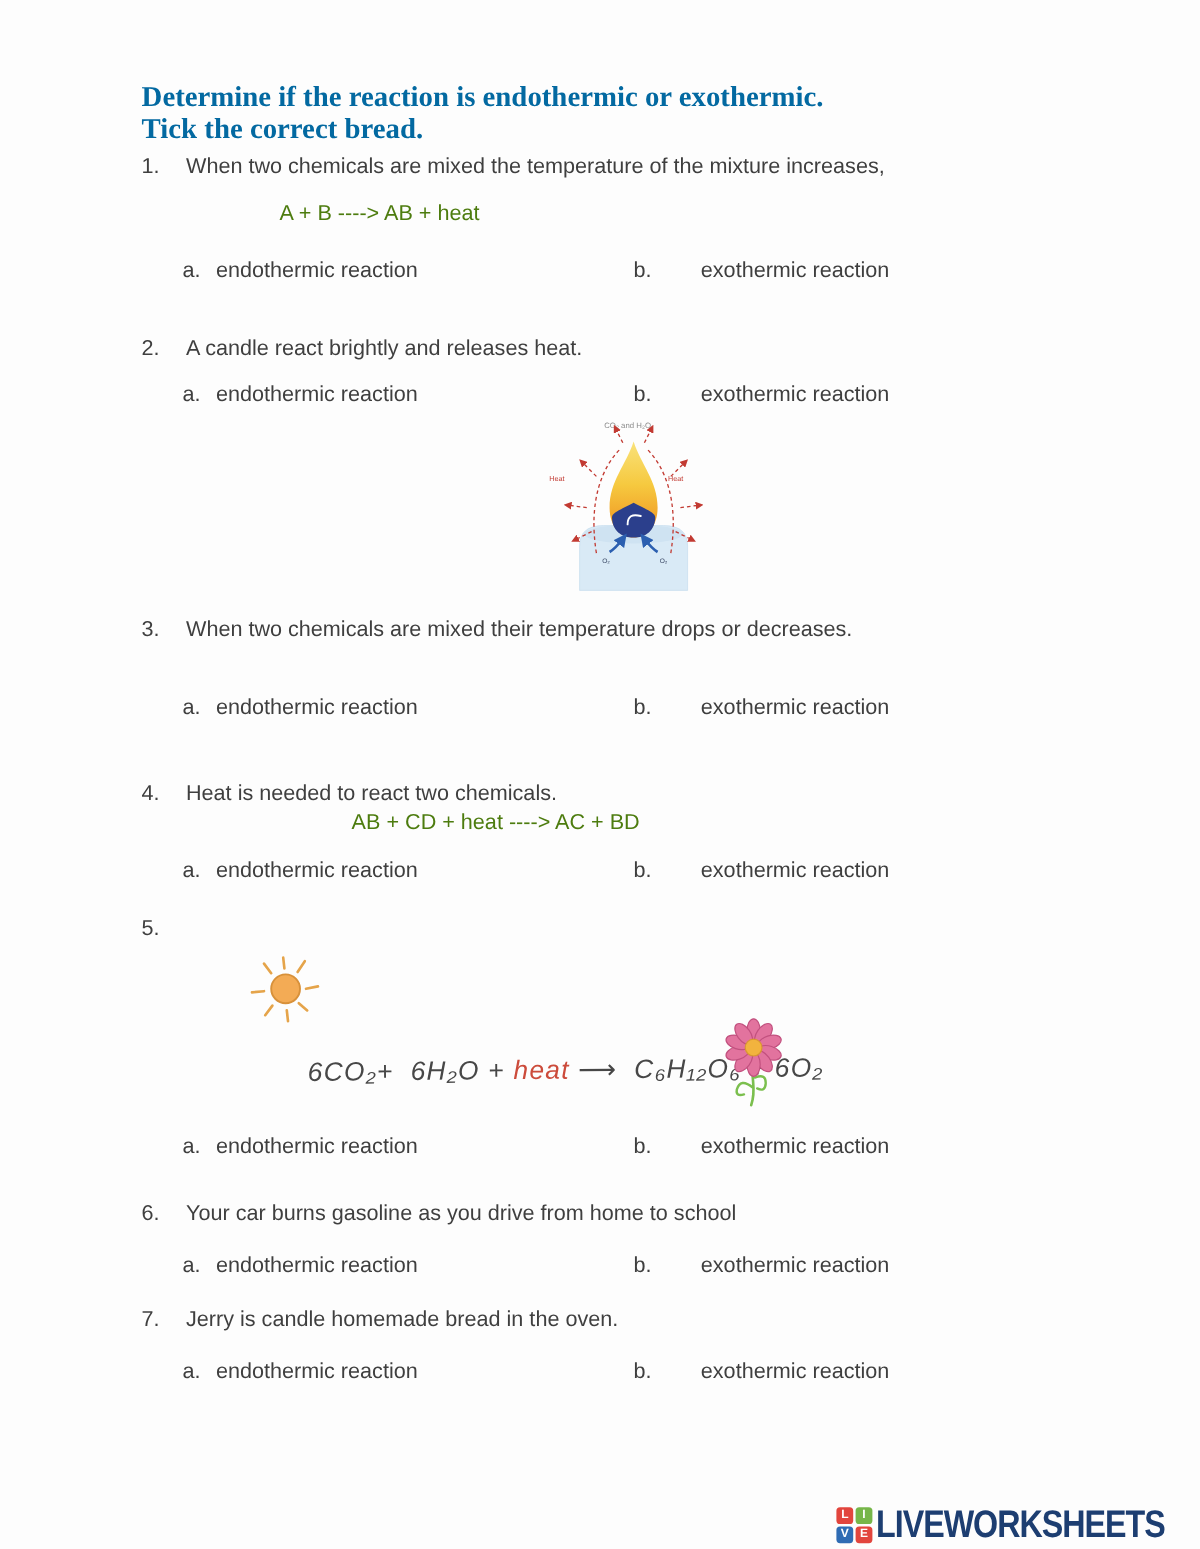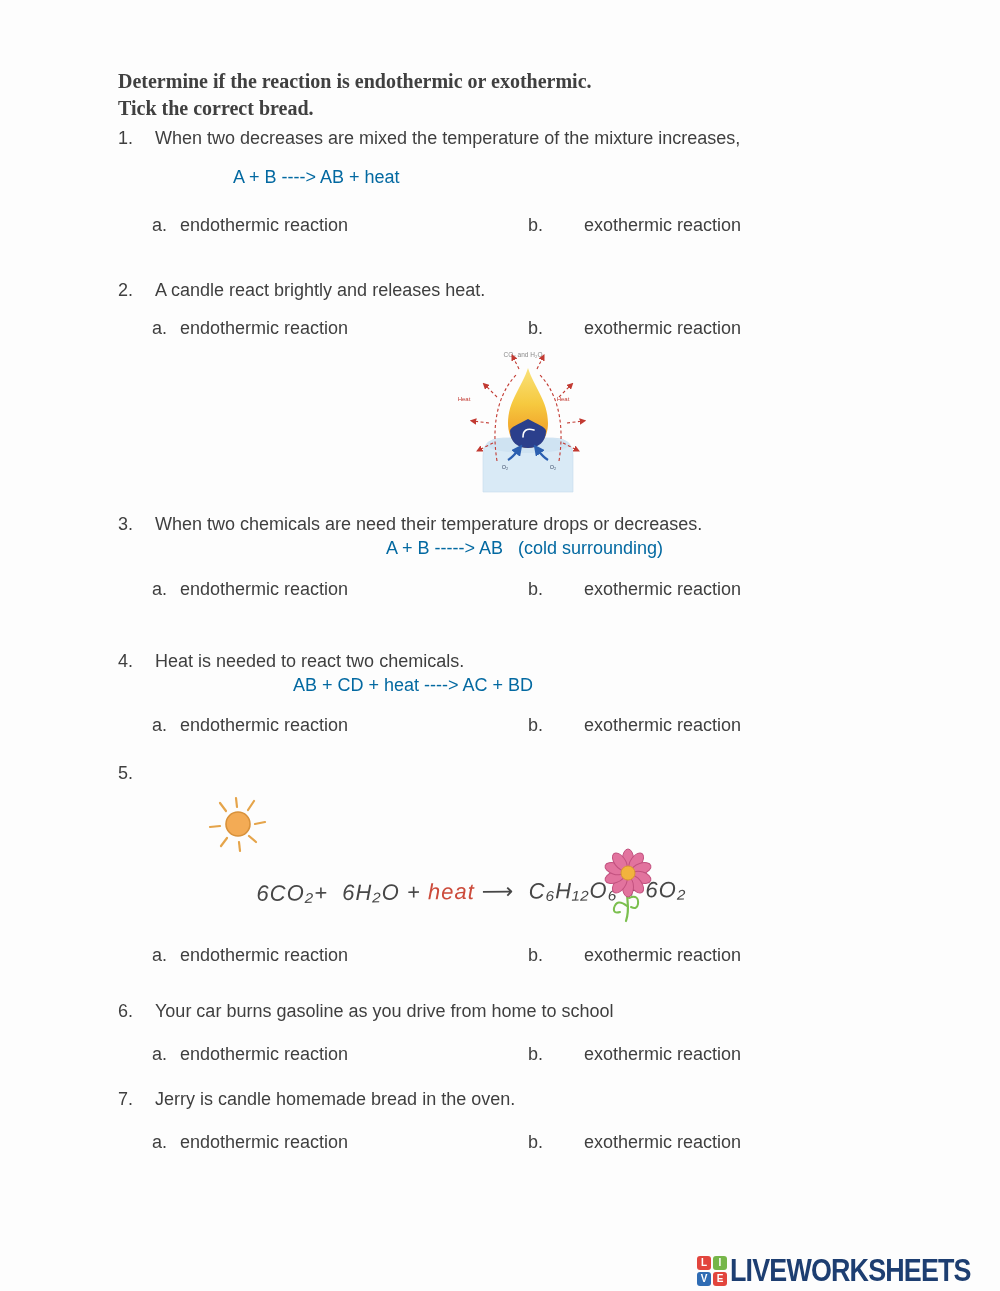--- a/index.html
+++ b/index.html
@@ -4,26 +4,26 @@
 <style>
   html,body{margin:0;padding:0;background:#ffffff;}
   .page{
     position:relative;width:1000px;height:1291px;background:#fdfdfd;
     font-family:"Liberation Sans","DejaVu Sans",sans-serif;color:#3f3f3f;overflow:hidden;
   }
   .abs{position:absolute;}
   .heading{
     left:118px;top:68px;
     font-family:"Liberation Serif","DejaVu Serif",serif;
-    font-weight:bold;font-size:20px;line-height:27px;color:#404040;
+    font-weight:bold;font-size:24px;line-height:27px;color:#0369a1;
   }
   .qrow{left:0;top:0;width:1000px;height:24px;font-size:18px;}
   .qnum{position:absolute;left:118px;}
   .qtext{position:absolute;left:155px;white-space:pre;}
-  .eq{font-size:18px;white-space:pre;color:#0369a1;}
+  .eq{font-size:18px;white-space:pre;color:#4d7c0f;}
   .optrow{left:0;width:1000px;height:24px;font-size:18px;}
   .opt-a-label{position:absolute;left:152px;cursor:pointer;}
   .opt-a-text{position:absolute;left:180px;cursor:pointer;}
   .opt-b-label{position:absolute;left:528px;cursor:pointer;}
   .opt-b-text{position:absolute;left:560px;cursor:pointer;margin-left:24px;}
   svg text{font-family:"Liberation Sans","DejaVu Sans",sans-serif;}
   .ps-eq{
     left:228px;top:853px;font-size:22px;white-space:pre;letter-spacing:1px;
     font-style:italic;transform:rotate(-0.5deg);color:#474747;
   }
@@ -47,21 +47,21 @@
 
 <div class="page">
 
   <div class="abs heading">
     <div>Determine if the reaction is endothermic or exothermic.</div>
     <div>Tick the correct bread.</div>
   </div>
 
   <div class="abs qrow" style="top:128px">
     <span class="qnum">1.</span>
-    <span class="qtext">When two decreases are mixed the temperature of the mixture increases,</span>
+    <span class="qtext">When two chemicals are mixed the temperature of the mixture increases,</span>
   </div>
   <div class="abs eq" style="left:233px;top:167px">A + B ----&gt; AB + heat</div>
   <div class="abs optrow" style="top:215px">
     <span class="opt-a-label">a.</span>
     <span class="opt-a-text">endothermic reaction</span>
     <span class="opt-b-label">b.</span>
     <span class="opt-b-text">exothermic reaction</span>
   </div>
 
   <div class="abs qrow" style="top:280px">
@@ -117,23 +117,22 @@
     <text x="110" y="58" text-anchor="middle" font-size="6" fill="#c23a32">Heat</text>
 
     <path d="M55 117 Q60 114 66 106" fill="none" stroke="#2b5fb0" stroke-width="2.2" marker-end="url(#blueHead)"></path>
     <path d="M95 117 Q90 114 84 106" fill="none" stroke="#2b5fb0" stroke-width="2.2" marker-end="url(#blueHead)"></path>
     <text x="52" y="126" text-anchor="middle" font-size="5.5" fill="#3c4a66">O₂</text>
     <text x="100" y="126" text-anchor="middle" font-size="5.5" fill="#3c4a66">O₂</text>
   </svg>
 
   <div class="abs qrow" style="top:514px">
     <span class="qnum">3.</span>
-    <span class="qtext">When two chemicals are need their temperature drops or decreases.</span>
-  </div>
-  <div class="abs eq" style="left:386px;top:538px">A + B -----&gt; AB   (cold surrounding)</div>
+    <span class="qtext">When two chemicals are mixed their temperature drops or decreases.</span>
+  </div>
   <div class="abs optrow" style="top:579px">
     <span class="opt-a-label">a.</span>
     <span class="opt-a-text">endothermic reaction</span>
     <span class="opt-b-label">b.</span>
     <span class="opt-b-text">exothermic reaction</span>
   </div>
 
   <div class="abs qrow" style="top:651px">
     <span class="qnum">4.</span>
     <span class="qtext">Heat is needed to react two chemicals.</span>

